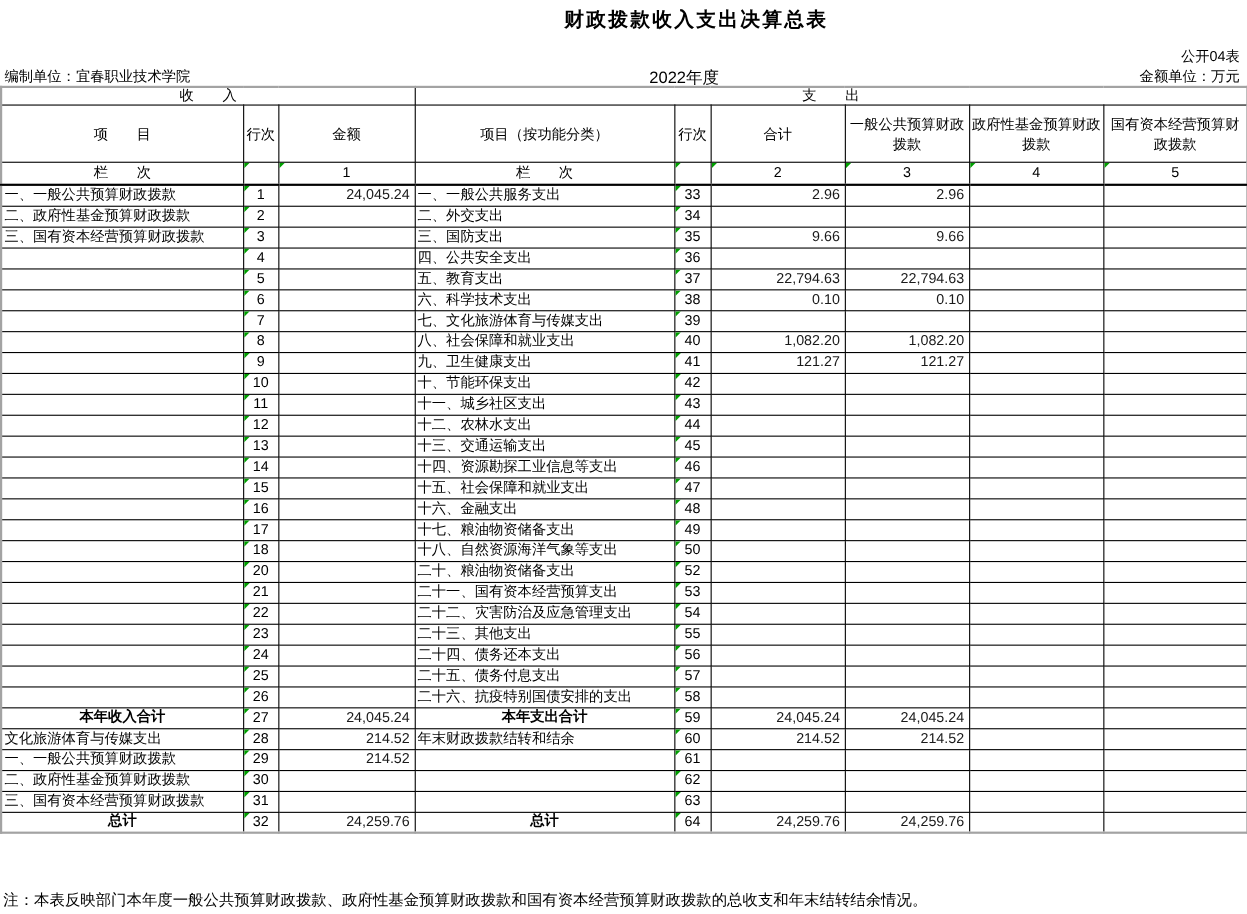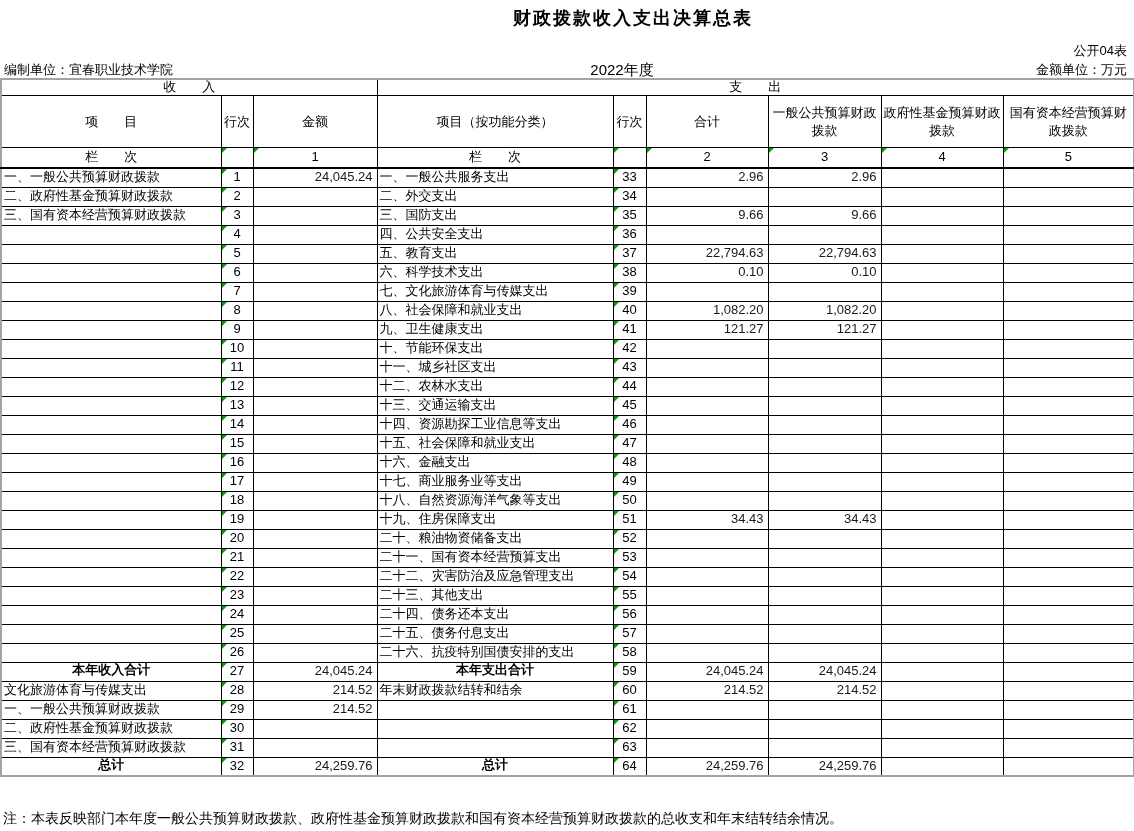--- a/index.html
+++ b/index.html
@@ -259,46 +259,35 @@
           <td class="line"><span class="tri"></span>48</td>
           <td class="amt"></td>
           <td class="amt"></td>
           <td class="amt"></td>
           <td class="amt"></td>
         </tr>
         <tr>
           <td class="item"></td>
           <td class="line"><span class="tri"></span>17</td>
           <td class="amt"></td>
-          <td class="item">十七、商业服务业等支出</td>
+          <td class="item">十七、粮油物资储备支出</td>
           <td class="line"><span class="tri"></span>49</td>
           <td class="amt"></td>
           <td class="amt"></td>
           <td class="amt"></td>
           <td class="amt"></td>
         </tr>
         <tr>
           <td class="item"></td>
           <td class="line"><span class="tri"></span>18</td>
           <td class="amt"></td>
           <td class="item">十八、自然资源海洋气象等支出</td>
           <td class="line"><span class="tri"></span>50</td>
           <td class="amt"></td>
           <td class="amt"></td>
-          <td class="amt"></td>
-          <td class="amt"></td>
-        </tr>
-        <tr>
-          <td class="item"></td>
-          <td class="line"><span class="tri"></span>19</td>
-          <td class="amt"></td>
-          <td class="item">十九、住房保障支出</td>
-          <td class="line"><span class="tri"></span>51</td>
-          <td class="amt">34.43</td>
-          <td class="amt">34.43</td>
           <td class="amt"></td>
           <td class="amt"></td>
         </tr>
         <tr>
           <td class="item"></td>
           <td class="line"><span class="tri"></span>20</td>
           <td class="amt"></td>
           <td class="item">二十、粮油物资储备支出</td>
           <td class="line"><span class="tri"></span>52</td>
           <td class="amt"></td>

